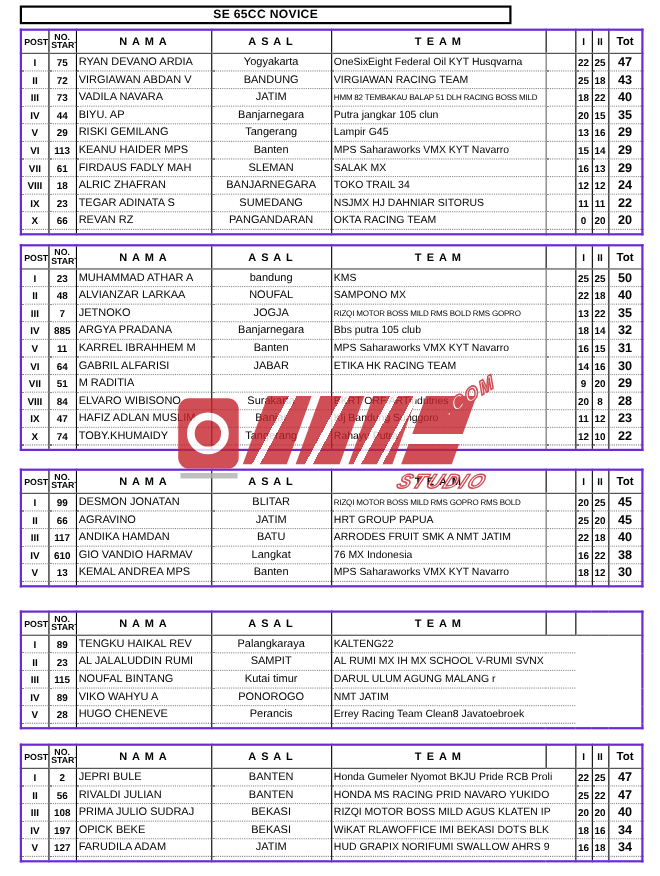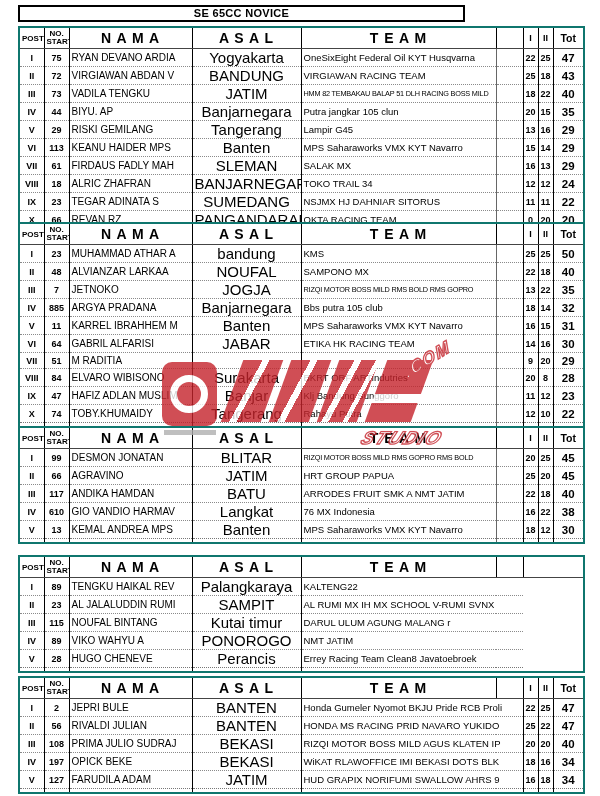--- a/index.html
+++ b/index.html
@@ -11,41 +11,41 @@
   .section{position:absolute;left:18px;width:497px;}
   .s0{top:5px}.s1{top:218px}.s2{top:422px}.s3{top:551px}.s4{top:672px}
 
   .title-box{
     width:443px;height:13px;border:2px solid #000;
     font-weight:bold;font-size:11px;line-height:13px;text-align:center;
     letter-spacing:.3px;background:#fff;
   }
   table.results{
     border-collapse:collapse;table-layout:fixed;width:567px;margin-top:4px;
-    border:2px solid #0f766e;background:#fff;
+    border:2px solid #6d28d9;background:#fff;
   }
   .results th,.results td{
     border-left:1px solid #000;overflow:hidden;white-space:nowrap;
     padding:0 2px;vertical-align:middle;
   }
   .results th{height:20px;font-weight:bold;text-align:center;border-bottom:1px solid #444;}
   .results td{height:15px;border-top:1px dotted #8a8a8a;font-size:9.5px;}
   .results tr td:first-child,.results tr th:first-child{border-left:none;}
 
   .h-pos{font-size:8px;padding:0;letter-spacing:0;}
   .h-no{font-size:8px;line-height:8.5px;padding:0;}
   .h-no span{display:block;}
-  .h-nama,.h-asal,.h-team{font-size:14px;letter-spacing:1px;}
+  .h-nama,.h-asal,.h-team{font-size:10px;letter-spacing:1px;}
   .h-r{font-size:9px;padding:0;}
   .h-tot{font-size:10.5px;padding:0;}
   .h-spacer{border-bottom:1px solid #444;}
 
   td.pos,td.no{font-weight:bold;font-size:9px;text-align:center;padding:0;}
   td.nama{text-align:left;font-size:10px;}
-  td.asal{text-align:center;font-size:15px;}
+  td.asal{text-align:center;font-size:10px;}
   td.team{text-align:left;font-size:9.5px;}
   td.team.small{font-size:7.3px;letter-spacing:-.2px;}
   td.spacer{border-left:1px solid #666;}
   td.r1,td.r2{font-weight:bold;font-size:9px;text-align:center;padding:0;}
   td.tot{font-weight:bold;font-size:11.5px;text-align:center;padding:0;}
   th.right-box,td.right-box{border-left:1px solid #000;background:#fff;}
   tr.sliver td{height:3px;border-top:1px dotted #777;}
 
   
   .watermark{
@@ -152,21 +152,21 @@
           <td class="asal">BANDUNG</td>
           <td class="team">VIRGIAWAN RACING TEAM</td>
           <td class="spacer"></td>
           <td class="r1">25</td>
           <td class="r2">18</td>
           <td class="tot">43</td>
         </tr>
         <tr>
           <td class="pos">III</td>
           <td class="no">73</td>
-          <td class="nama">VADILA TENGKU</td>
+          <td class="nama">VADILA NAVARA</td>
           <td class="asal">JATIM</td>
           <td class="team small">HMM 82 TEMBAKAU BALAP 51 DLH RACING BOSS MILD</td>
           <td class="spacer"></td>
           <td class="r1">18</td>
           <td class="r2">22</td>
           <td class="tot">40</td>
         </tr>
         <tr>
           <td class="pos">IV</td>
           <td class="no">44</td>

